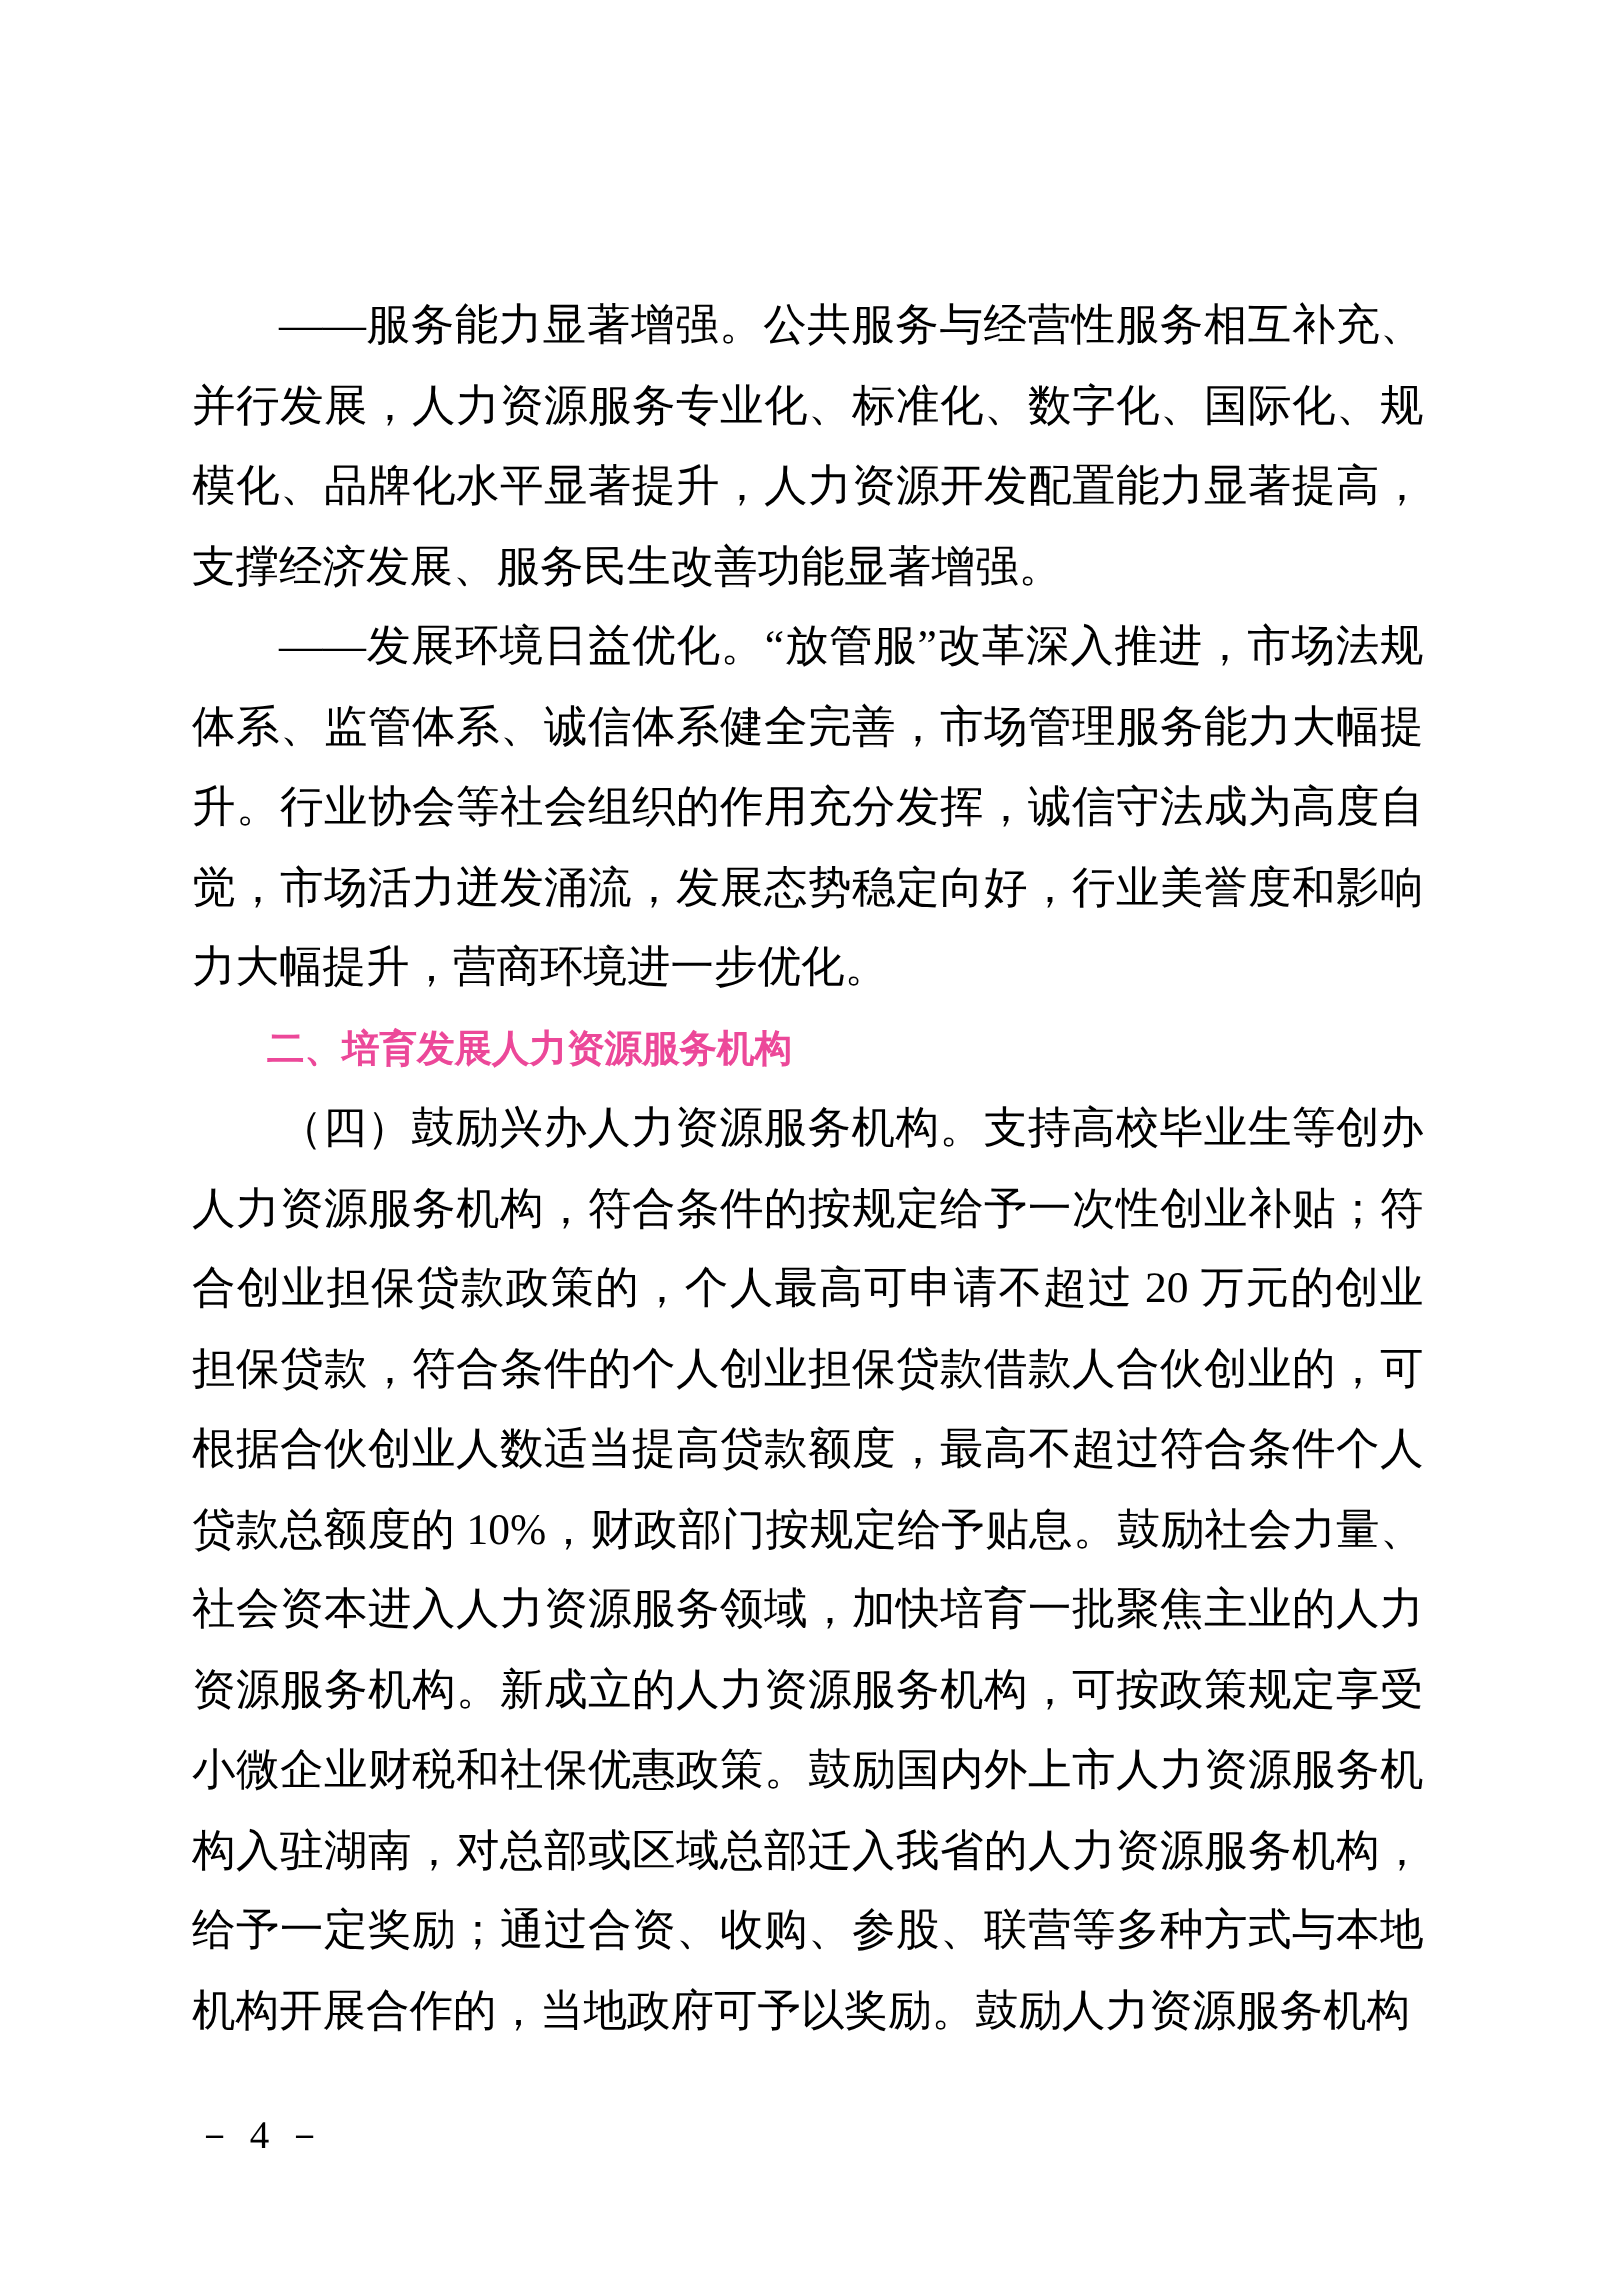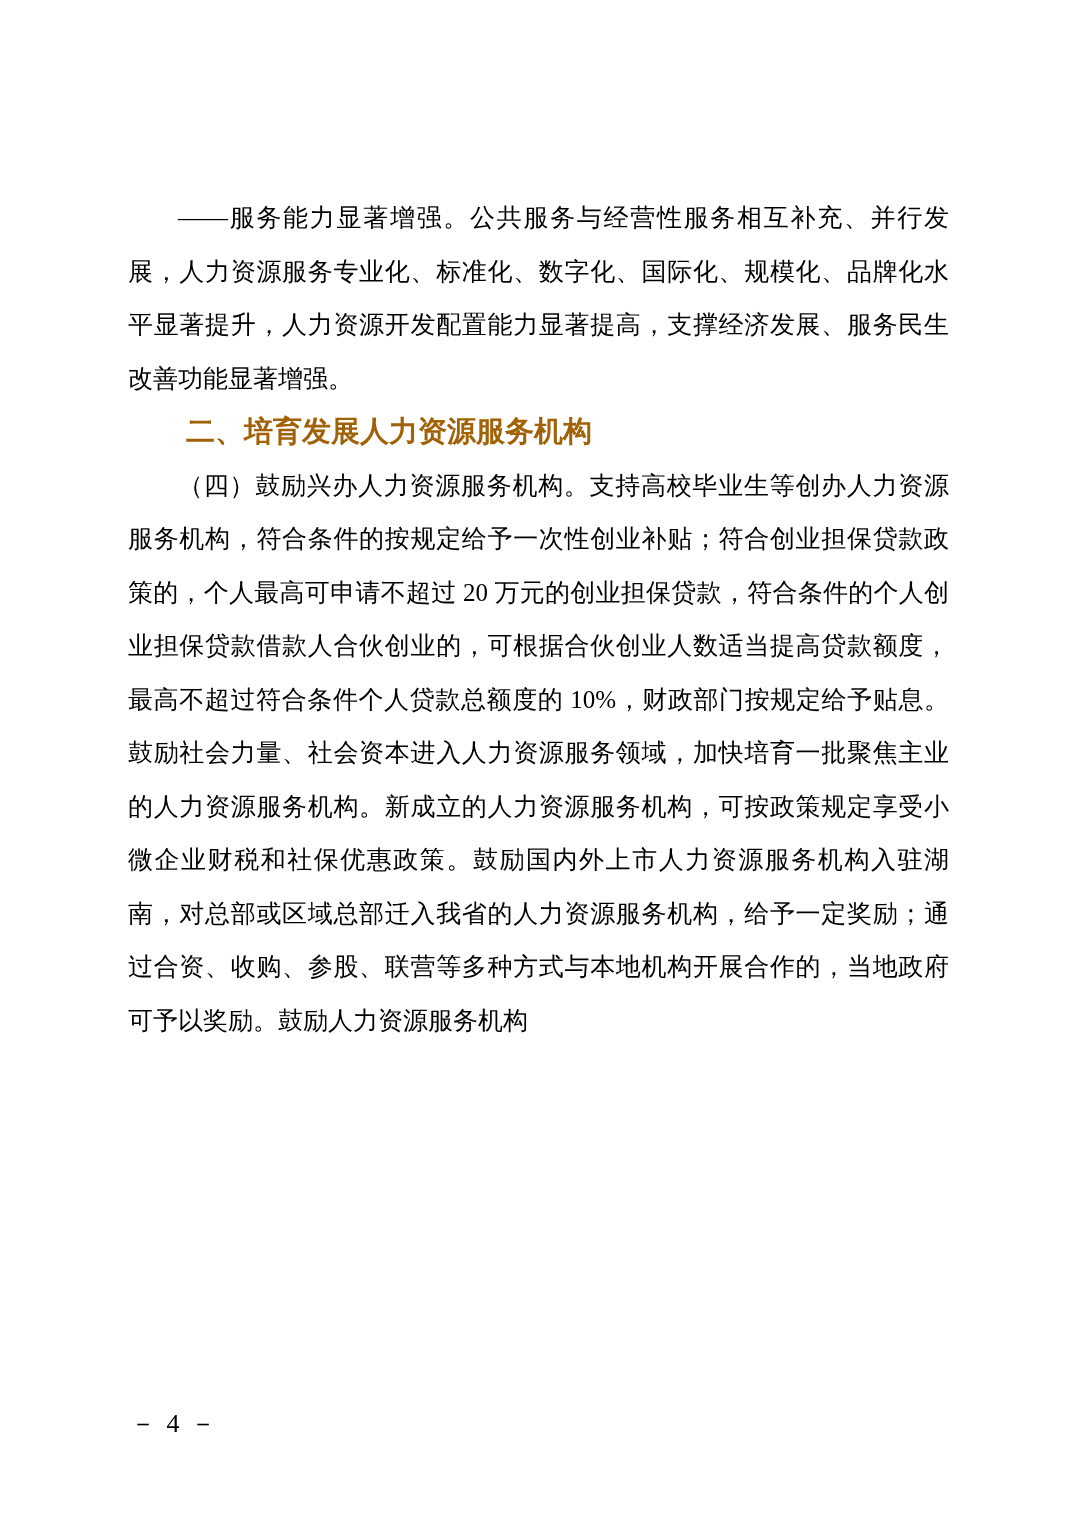--- a/index.html
+++ b/index.html
@@ -18,37 +18,37 @@
   }
   .content {
     position: absolute;
     left: 128px;
     top: 191px;
     width: 821px;
   }
   .para {
     margin: 0;
     padding: 0;
-    font-size: 25px;
+    font-size: 29px;
     line-height: 53.5px;
     text-indent: 2em;
     text-align: justify;
     text-justify: inter-character;
     color: #000000;
     font-weight: normal;
   }
   .heading {
     margin: 0;
     padding: 0;
-    font-size: 29px;
+    font-size: 25px;
     line-height: 53.5px;
     text-indent: 2em;
     font-weight: bold;
     font-family: "Liberation Sans", "DejaVu Sans", sans-serif;
-    color: #a16207;
+    color: #ec4899;
   }
   .para .lead {
     font-weight: normal;
   }
   .page-footer {
     position: absolute;
     left: 130px;
     top: 1404px;
     font-size: 26px;
     line-height: 40px;
@@ -56,19 +56,20 @@
     color: #000000;
     font-family: "Liberation Serif", "DejaVu Serif", serif;
   }
 </style>
 </head>
 <body>
 
 <div class="page">
   <main class="content">
     <p class="para">——服务能力显著增强。公共服务与经营性服务相互补充、并行发展，人力资源服务专业化、标准化、数字化、国际化、规模化、品牌化水平显著提升，人力资源开发配置能力显著提高，支撑经济发展、服务民生改善功能显著增强。</p>
+    <p class="para">——发展环境日益优化。“放管服”改革深入推进，市场法规体系、监管体系、诚信体系健全完善，市场管理服务能力大幅提升。行业协会等社会组织的作用充分发挥，诚信守法成为高度自觉，市场活力迸发涌流，发展态势稳定向好，行业美誉度和影响力大幅提升，营商环境进一步优化。</p>
     <h2 class="heading">二、培育发展人力资源服务机构</h2>
     <p class="para"><span class="lead">（四）鼓励兴办人力资源服务机构。</span><span>支持高校毕业生等创办人力资源服务机构，符合条件的按规定给予一次性创业补贴；符合创业担保贷款政策的，个人最高可申请不超过 20 万元的创业担保贷款，符合条件的个人创业担保贷款借款人合伙创业的，可根据合伙创业人数适当提高贷款额度，最高不超过符合条件个人贷款总额度的 10%，财政部门按规定给予贴息。鼓励社会力量、社会资本进入人力资源服务领域，加快培育一批聚焦主业的人力资源服务机构。新成立的人力资源服务机构，可按政策规定享受小微企业财税和社保优惠政策。鼓励国内外上市人力资源服务机构入驻湖南，对总部或区域总部迁入我省的人力资源服务机构，给予一定奖励；通过合资、收购、参股、联营等多种方式与本地机构开展合作的，当地政府可予以奖励。鼓励人力资源服务机构</span></p>
   </main>
   <footer class="page-footer">
     <span>－ 4 －</span>
   </footer>
 </div>
 
 </body></html>

